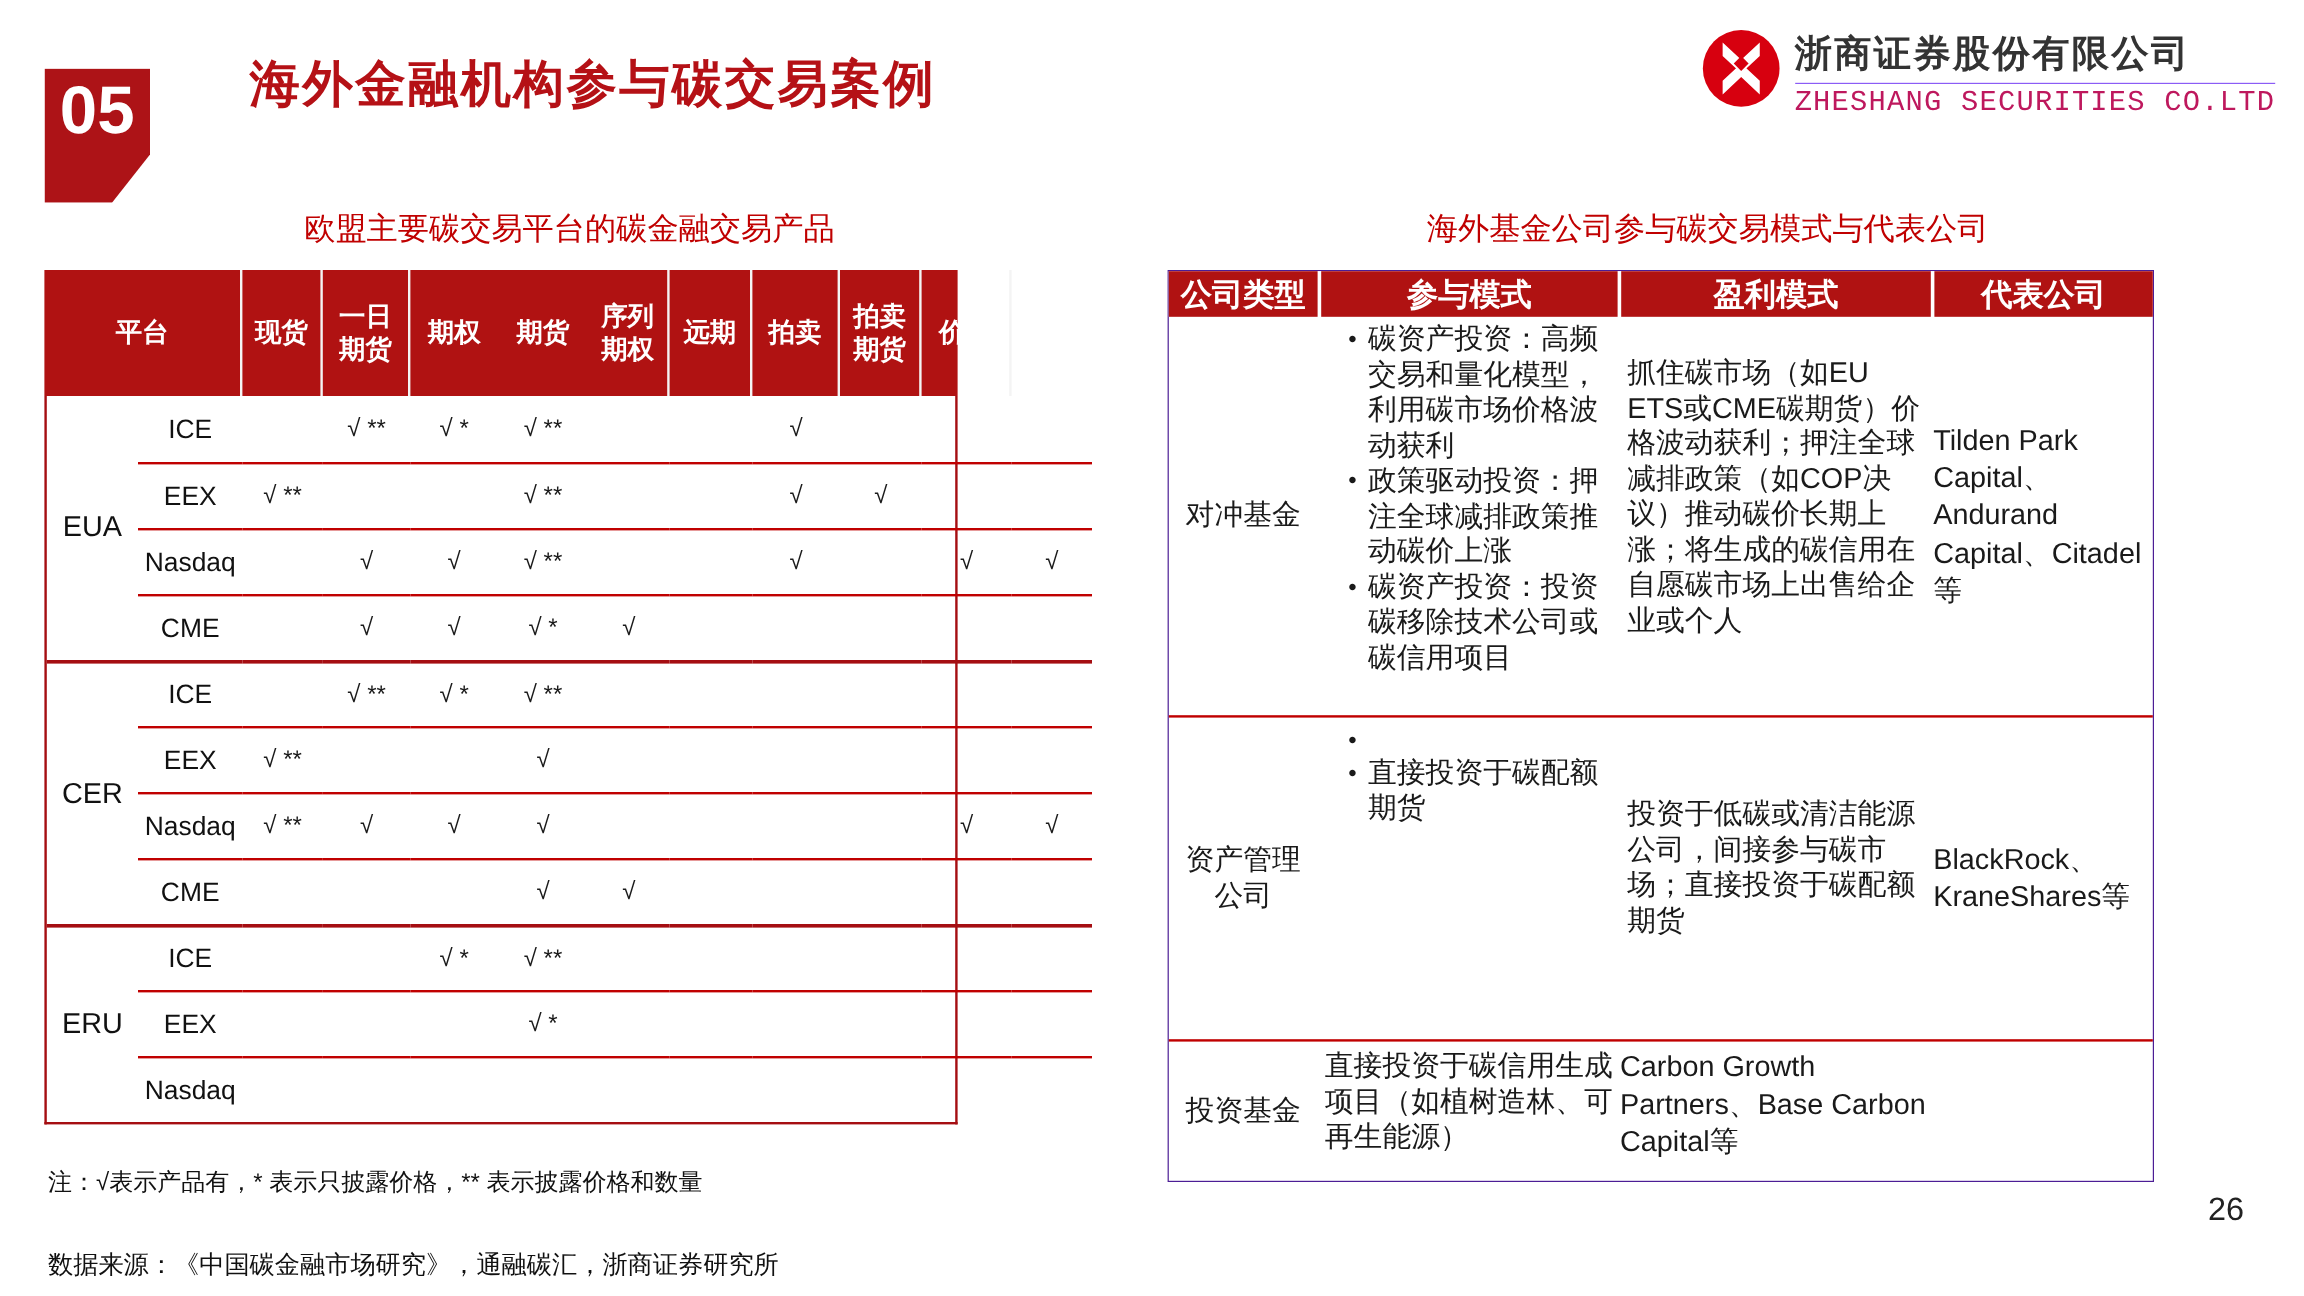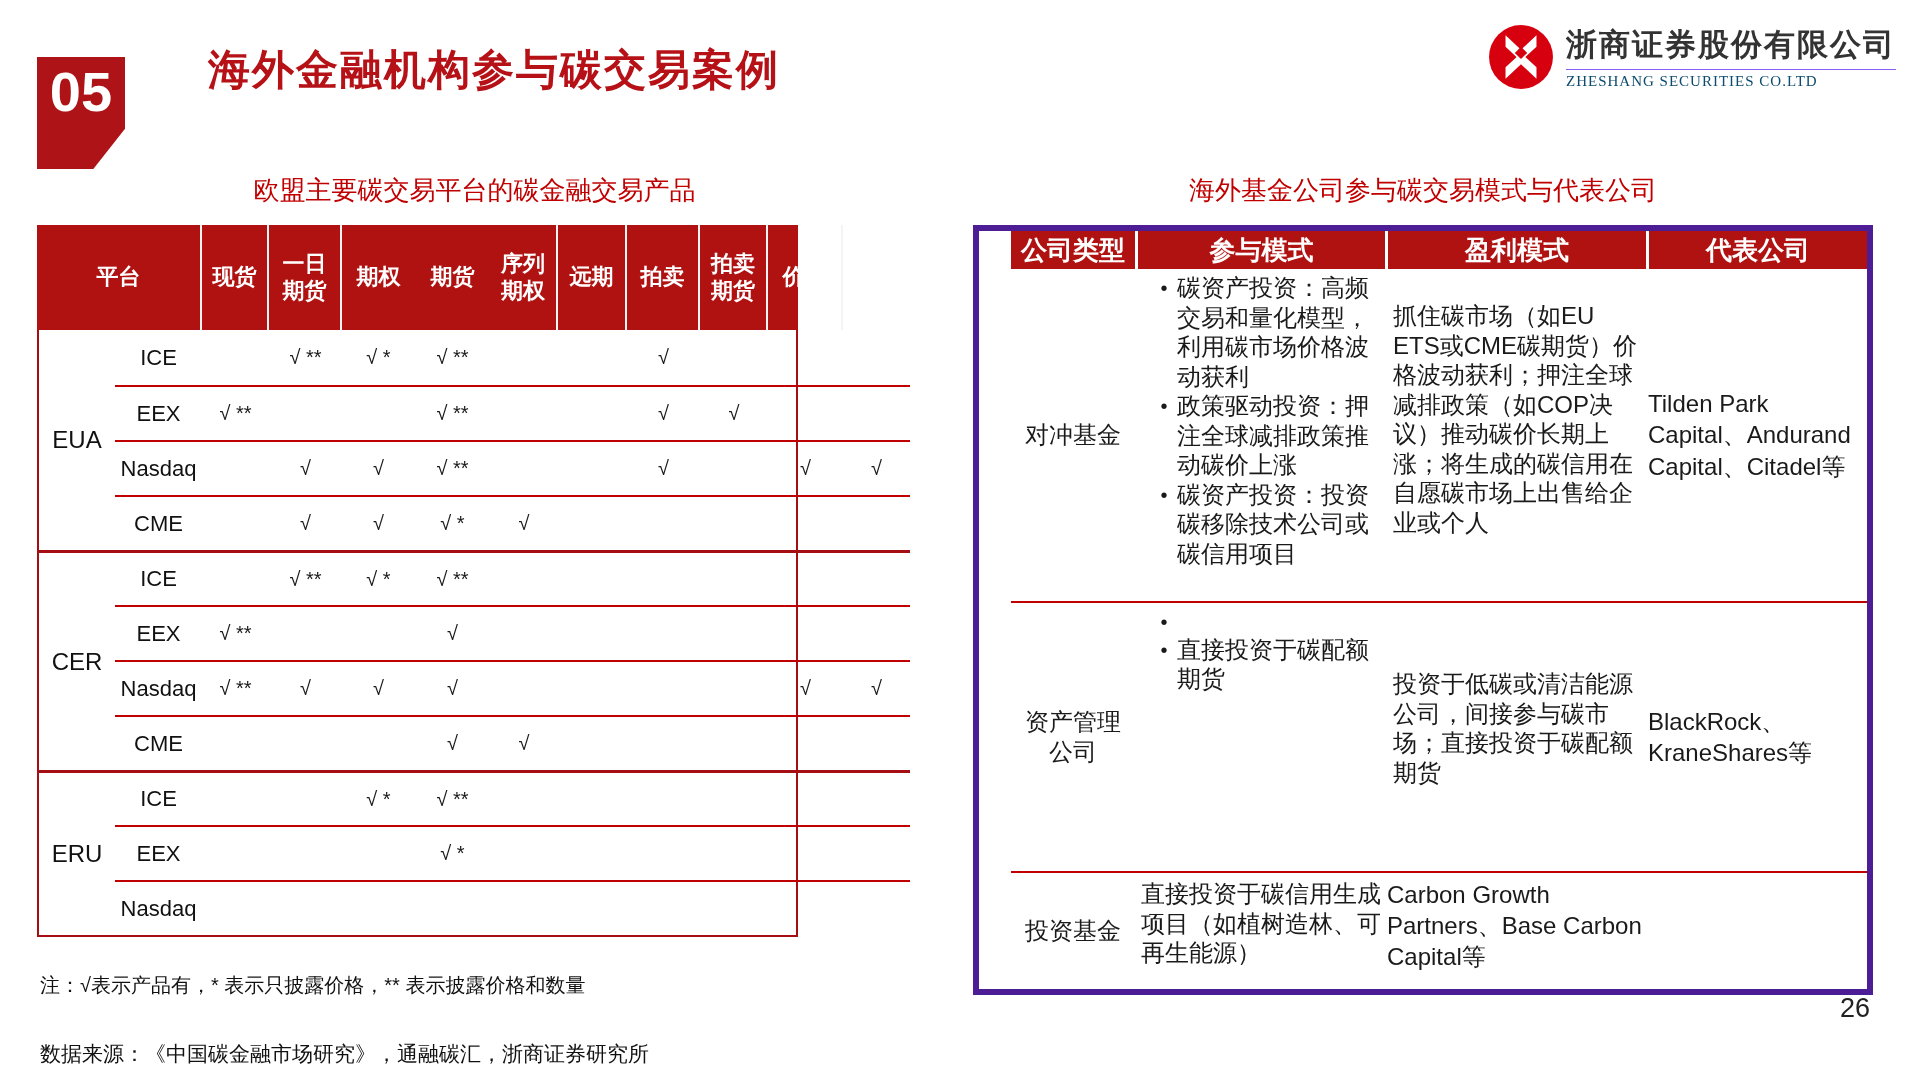--- a/index.html
+++ b/index.html
@@ -8,21 +8,21 @@
 
   
   .section-badge{position:absolute;left:37px;top:40px;width:88px;height:112px;background:#AD1317;
       clip-path:polygon(0 0,100% 0,100% 64%,64% 100%,0 100%);
       color:#fff;font-size:56px;font-weight:bold;display:flex;justify-content:center;align-items:flex-start;padding-top:2px;box-sizing:border-box;margin-top:17px;}
   .page-title{position:absolute;left:208px;top:42px;font-size:42px;font-weight:bold;color:#B51116;letter-spacing:2px;}
   .logo{position:absolute;right:24px;top:24px;display:flex;gap:12px;align-items:flex-start;}
   .logo-text{display:flex;flex-direction:column;}
   .logo-cn{font-family:"Liberation Serif","DejaVu Serif",serif;font-size:31px;font-weight:bold;color:#333;
       letter-spacing:2px;border-bottom:1px solid #8b5cf6;padding-bottom:3px;}
-  .logo-en{font-family:Liberation Serif, serif;font-size:15px;color:#0c4a6e;letter-spacing:1px;margin-top:3px;}
+  .logo-en{font-family:Liberation Mono, monospace;font-size:24px;color:#be185d;letter-spacing:1px;margin-top:3px;}
 
   
   .lt-title{position:absolute;left:37px;top:173px;width:875px;text-align:center;font-size:26px;color:#C00000;}
   .lt-wrap{position:absolute;left:37px;top:225px;width:761px;}
   .lt-header{display:grid;grid-template-columns:165px 67px 73px 73px 75px 68px 69px 73px 68px 75px 69px;
       height:105px;background:#B01212;}
   .lt-h{color:#fff;font-size:22px;font-weight:bold;display:flex;align-items:center;justify-content:center;
       text-align:center;line-height:1.2;padding:0 6px;box-sizing:border-box;}
   .hdiv{border-right:2px solid #f4f4f4;}
   .lt-body{display:grid;grid-template-columns:76px 87px 67px 73px 73px 75px 68px 69px 73px 68px 75px 67px;
@@ -31,21 +31,21 @@
   .lt-group{font-size:24px;color:#111;}
   .lt-exchange{font-size:22px;color:#111;}
   .lt-val{font-size:20px;color:#1a1a1a;white-space:nowrap;}
   .rsep{border-top:2px solid #C00000;}
   .gsep{border-top:3px solid #A50E12;}
   .note{position:absolute;left:40px;top:972px;font-size:20px;color:#111;}
   .source{position:absolute;left:40px;top:1040px;font-size:21px;color:#111;}
 
   
   .rt-title{position:absolute;left:973px;top:173px;width:900px;text-align:center;font-size:26px;color:#C00000;}
-  .rt-wrap{position:absolute;left:973px;top:225px;width:900px;border:6px solid #4c1d95;box-sizing:border-box;background:#fff;padding-left:32px;}
+  .rt-wrap{position:absolute;left:973px;top:225px;width:822px;border:1px solid #4c1d95;box-sizing:border-box;background:#fff;}
   .rt-header{display:grid;grid-template-columns:124px 247px 258px auto;gap:3px;background:#fff;}
   .rt-h{background:#B01212;color:#fff;font-weight:bold;font-size:26px;height:38px;
       display:flex;align-items:center;justify-content:center;}
   .rt-block{display:grid;grid-template-columns:124px 250px 261px auto;}
   .rt-b1{min-height:332px;}
   .rt-b2{min-height:268px;border-top:2px solid #C00000;}
   .rt-b3{min-height:116px;border-top:2px solid #C00000;}
   .rt-type{display:flex;align-items:center;justify-content:center;text-align:center;font-size:24px;line-height:1.25;padding:0 4px;box-sizing:border-box;}
   .rt-part{font-size:24px;line-height:1.23;padding:4px 0 4px 0;box-sizing:border-box;}
   .bl{display:flex;}

